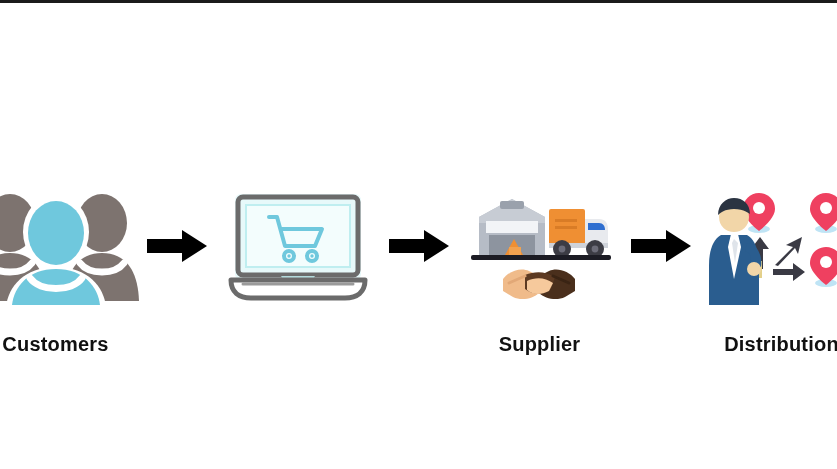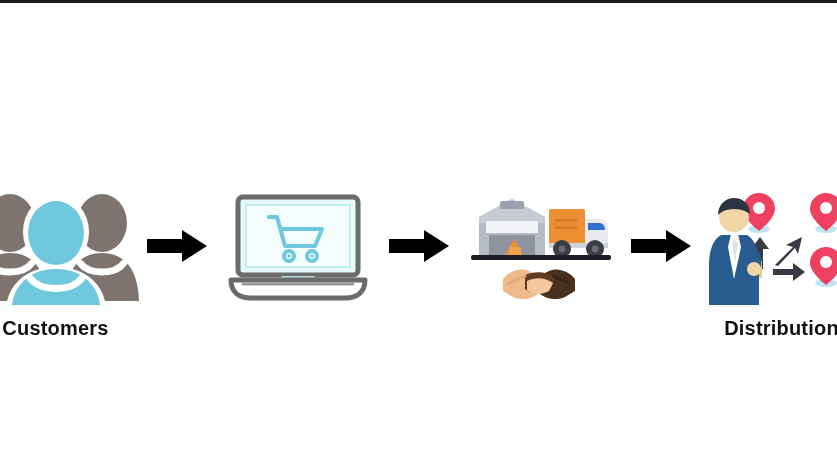--- a/index.html
+++ b/index.html
@@ -47,21 +47,21 @@
     align-items: center;
   }
   .stage-art {
     height: 120px;
     width: 180px;
     display: flex;
     align-items: center;
     justify-content: center;
   }
   .stage-label {
-    margin-top: 12px;
+    margin-top: 28px;
     font-size: 20px;
     font-weight: bold;
     color: #111111;
     letter-spacing: 0.2px;
     white-space: nowrap;
     line-height: 1;
   }
   .arrow-cell {
     width: 72px;
     height: 120px;
@@ -178,20 +178,21 @@
           <g>
             <path d="M38 92 C44 84 56 80 64 84 L80 92 L74 106 C68 112 56 114 48 110 L38 104 Z" fill="#f0bb8a"></path>
             <path d="M110 92 C104 84 92 80 84 84 L68 92 L74 106 C80 112 92 114 100 110 L110 104 Z" fill="#4a2f1c"></path>
             <path d="M60 88 C70 84 80 84 90 90 L86 102 C78 108 68 108 60 102 Z" fill="#5d3a22"></path>
             <path d="M62 94 C70 90 80 90 88 96 L84 104 C76 108 68 108 62 103 Z" fill="#f6c99c"></path>
             <path d="M44 96 L60 89" stroke="#e2a877" stroke-width="3" stroke-linecap="round"></path>
             <path d="M104 96 L88 89" stroke="#3a2414" stroke-width="3" stroke-linecap="round"></path>
           </g>
         </svg>
       </div>
+      <div class="stage-label">Supplier</div>
     </div>
 
     <div class="arrow-cell">
       <svg width="62" height="34" viewBox="0 0 62 34" aria-hidden="true">
         <path d="M1 10 L36 10 L36 1 L61 17 L36 33 L36 24 L1 24 Z" fill="#000000"></path>
       </svg>
     </div>
 
     <div class="stage">
       <div class="stage-art">

